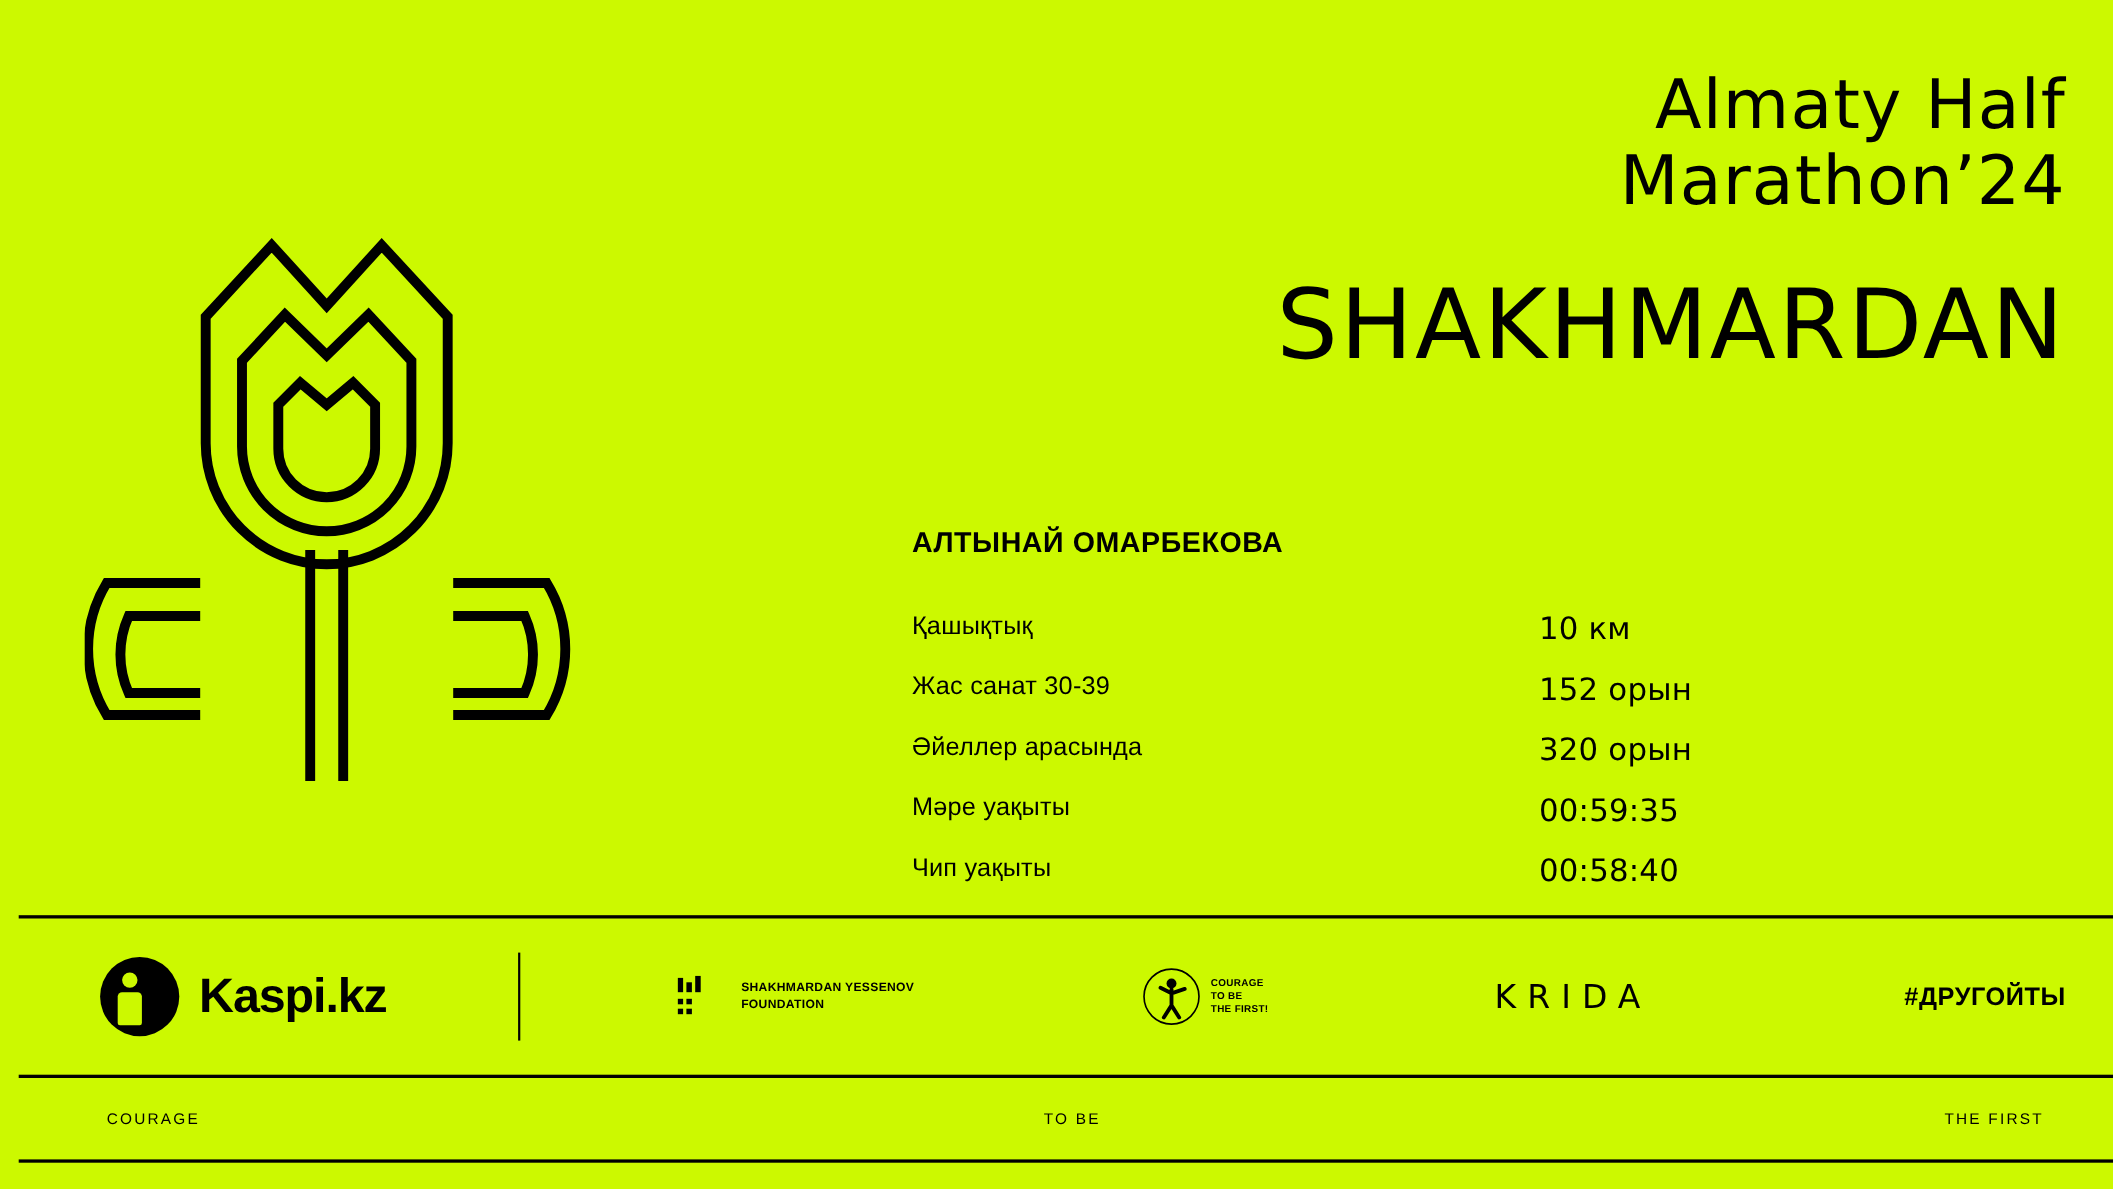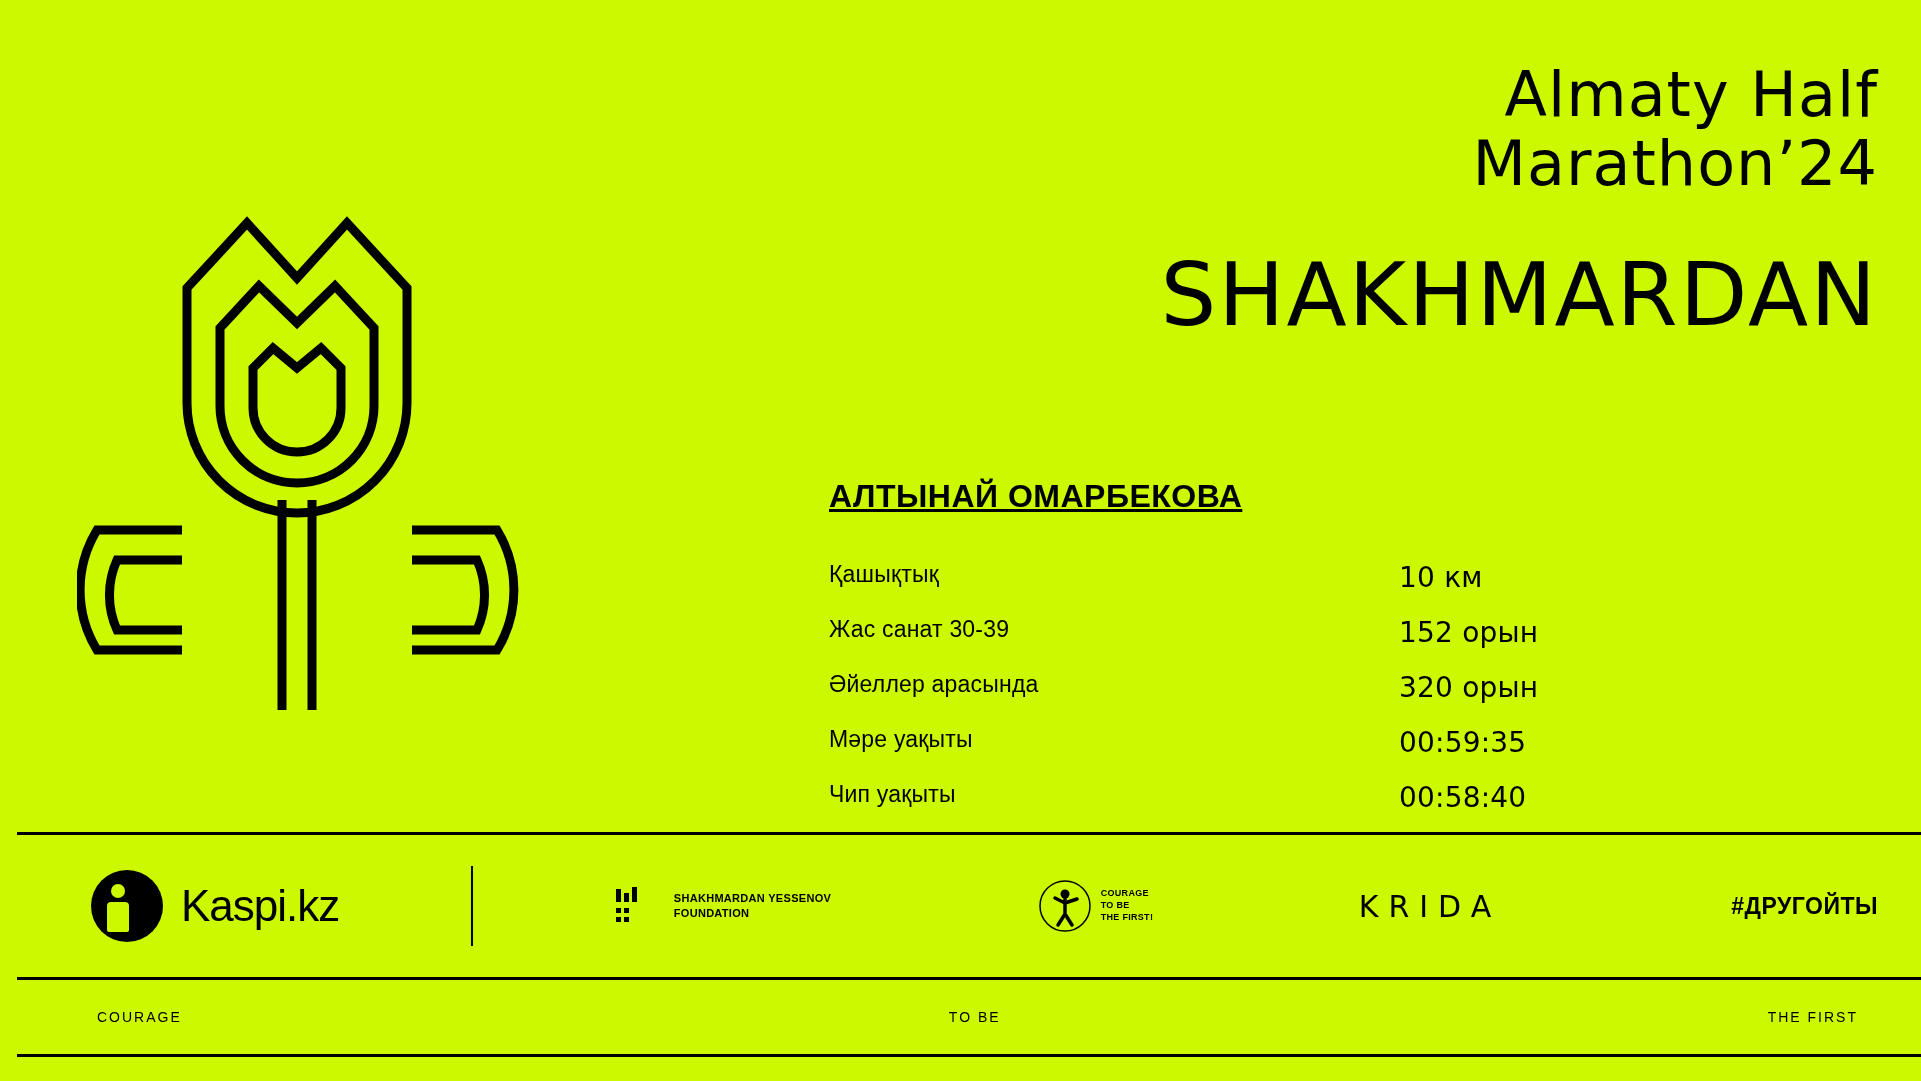--- a/index.html
+++ b/index.html
@@ -68,25 +68,24 @@
     line-height: 1;
   }
   
   .participant {
     position: absolute;
     left: 812px;
     top: 478px;
     width: 1060px;
   }
   .athlete-name {
-    font-size: 32px;
+    font-size: 26px;
     font-weight: bold;
     letter-spacing: 0.5px;
     margin: 0 0 46px 0;
-    text-decoration: underline;
   }
   .result-table {
     width: 100%;
     border-collapse: collapse;
   }
   .result-table td {
     font-size: 23px;
     padding: 0 0 22px 0;
     vertical-align: top;
     letter-spacing: 0.2px;
@@ -143,21 +142,21 @@
     position: absolute;
     left: 16px;
     top: 32px;
     width: 22px;
     height: 30px;
     background: #ccf900;
     border-radius: 4px 4px 2px 2px;
   }
   .kaspi-word {
     font-size: 44px;
-    font-weight: normal;
+    font-weight: bold;
     letter-spacing: -1px;
   }
   .vline {
     width: 2px;
     height: 80px;
     background: #000;
     margin: 0 40px 0 20px;
   }
   .sponsor {
     display: flex;

